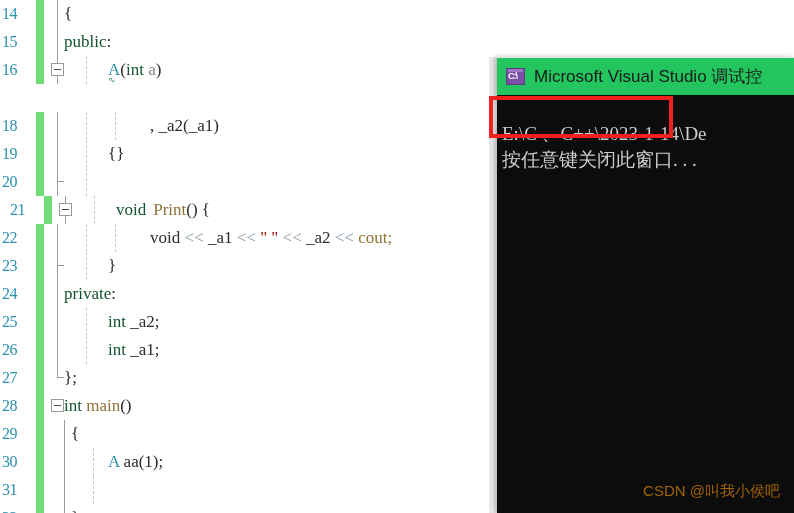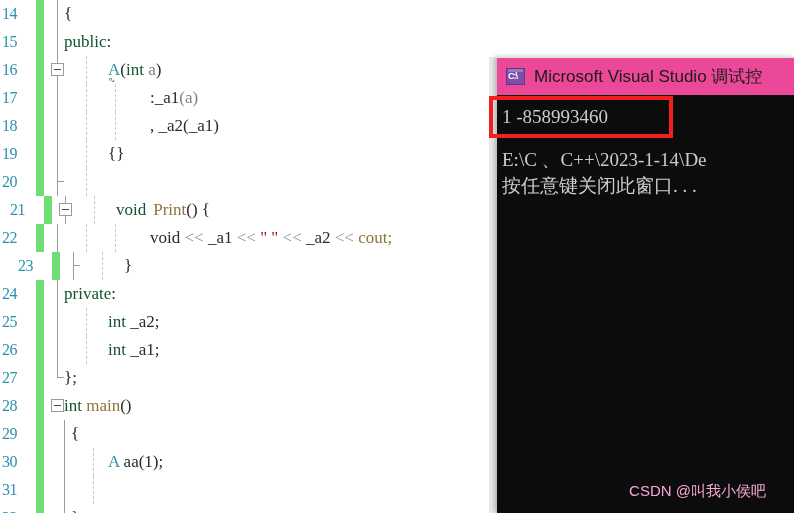--- a/index.html
+++ b/index.html
@@ -138,21 +138,21 @@
     position: absolute;
     left: 497px;
     top: 57px;
     width: 297px;
     height: 456px;
     background: #0c0c0c;
     box-shadow: -2px 0 5px rgba(0,0,0,0.25);
   }
   .console-title {
     height: 38px;
-    background: #ec4899;
+    background: #22c55e;
     display: flex;
     align-items: center;
     padding-left: 9px;
     border-top: 1px solid #e3e3e3;
   }
   .console-icon {
     width: 19px; height: 17px;
     background: #7b4fa8;
     border: 1px solid #5d3a80;
     position: relative;
@@ -195,25 +195,25 @@
     font-size: 19px;
     line-height: 26px;
     color: #cccccc;
     white-space: pre;
     padding-left: 3px;
   }
   .console-gap { height: 17px; }
 
   .watermark {
     position: absolute;
-    right: 28px;
+    right: 14px;
     bottom: 12px;
     font-family: "Liberation Sans", sans-serif;
     font-size: 15px;
-    color: #f9a8d4;
+    color: #a16207;
     white-space: nowrap;
   }
 
   
   .red-box {
     position: absolute;
     left: 489px;
     top: 96px;
     width: 184px;
     height: 42px;
@@ -256,28 +256,20 @@
     <div class="code-row" style="top:56px;position:absolute;left:0;width:794px">
       <span class="gutter-num">16</span>
       <span class="changebar"></span>
       <span class="vline-solid"></span>
       <span class="fold"></span>
       <span class="vdash" style="left:86px"></span>
       <span class="code-text" style="left:108px"><span class="type-c">A</span><span class="punct">(</span><span class="kw">int</span><span class="param"> a</span><span class="punct">)</span></span>
       <span class="squiggle" style="left:108px; top:22px;">∿</span>
     </div>
 
-    <div class="code-row" style="top:84px;position:absolute;left:0;width:794px">
-      <span class="gutter-num">17</span>
-      <span class="changebar"></span>
-      <span class="vline-solid"></span>
-      <span class="vdash" style="left:86px"></span>
-      <span class="vdash" style="left:115px"></span>
-      <span class="code-text" style="left:150px"><span class="ident">:_a1</span><span class="param">(a)</span></span>
-    </div>
 
     <div class="code-row" style="top:112px;position:absolute;left:0;width:734px">
       <span class="gutter-num">18</span>
       <span class="changebar"></span>
       <span class="vline-solid"></span>
       <span class="vdash" style="left:86px"></span>
       <span class="vdash" style="left:115px"></span>
       <span class="code-text" style="left:150px"><span class="ident">, _a2(_a1)</span></span>
     </div>
 
@@ -309,21 +301,21 @@
 
     <div class="code-row" style="top:224px;position:absolute;left:0;width:794px">
       <span class="gutter-num">22</span>
       <span class="changebar"></span>
       <span class="vline-solid"></span>
       <span class="vdash" style="left:86px"></span>
       <span class="vdash" style="left:115px"></span>
       <span class="code-text" style="left:150px"><span class="ident">void</span><span class="op"> &lt;&lt; </span><span class="ident">_a1</span><span class="op"> &lt;&lt; </span><span class="str">" "</span><span class="op"> &lt;&lt; </span><span class="ident">_a2</span><span class="op"> &lt;&lt; </span><span class="fn">cout;</span></span>
     </div>
 
-    <div class="code-row" style="top:252px;position:absolute;left:16px;width:656px">
+    <div class="code-row" style="top:252px;position:absolute;left:0;width:656px">
       <span class="gutter-num">23</span>
       <span class="changebar"></span>
       <span class="vline-solid half-top"></span>
       <span class="vline-corner-bot"></span>
       <span class="vline-solid half-bot"></span>
       <span class="vdash" style="left:86px"></span>
       <span class="code-text" style="left:108px"><span class="punct">}</span></span>
     </div>
 
     <div class="code-row" style="top:280px;position:absolute;left:0;width:794px">
@@ -396,21 +388,20 @@
   </div>
 
   <div class="left-strip"></div>
 
   <div class="console-win">
     <div class="console-title">
       <span class="console-icon"></span>
       <span class="console-title-text">Microsoft Visual Studio 调试控</span>
     </div>
     <div class="console-body">
-      <div class="console-line">1 -858993460</div>
       <div class="console-gap"></div>
       <div class="console-line">E:\C 、C++\2023-1-14\De</div>
       <div class="console-line">按任意键关闭此窗口. . .</div>
       <div class="watermark">CSDN @叫我小侯吧</div>
     </div>
   </div>
 
   <div class="red-box"></div>
 
 </div>

